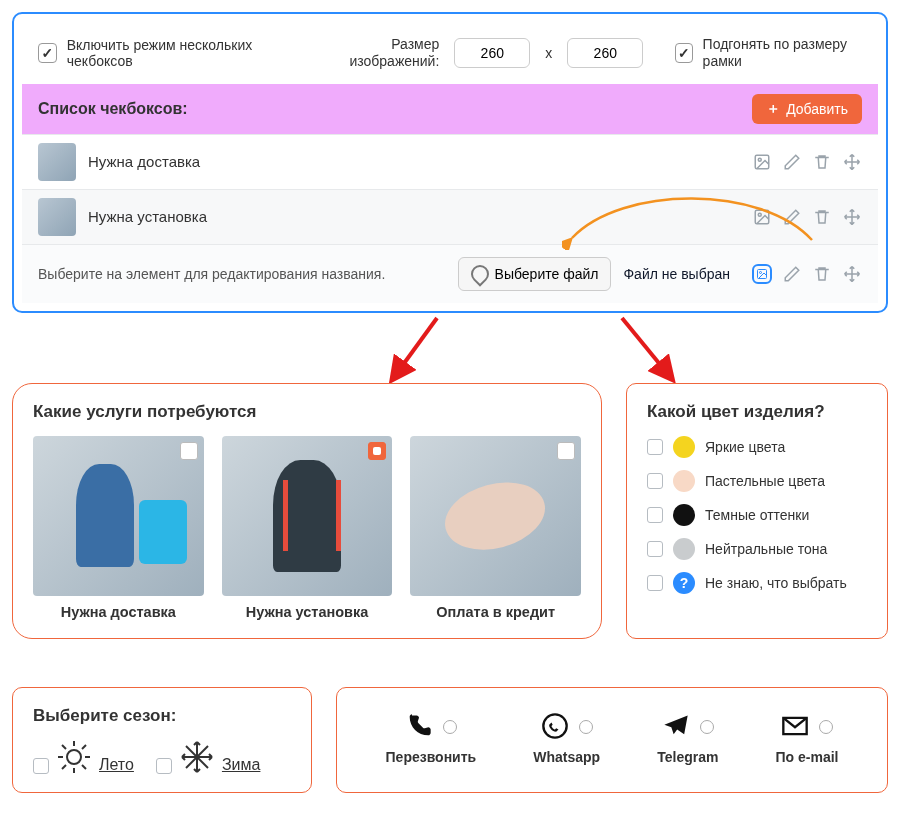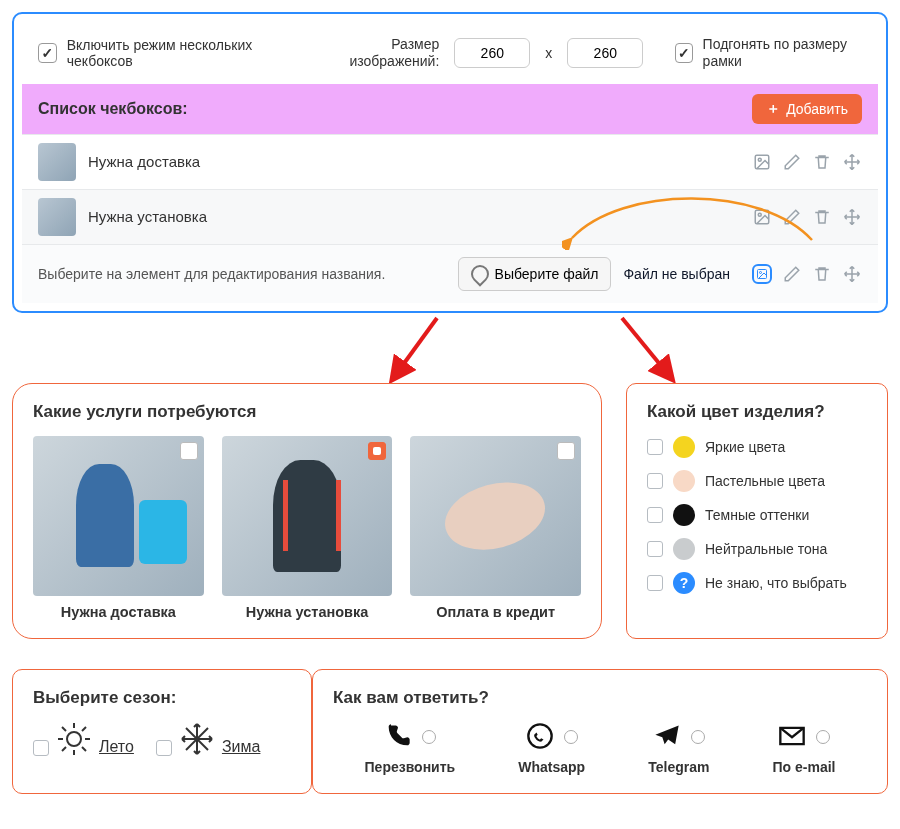--- a/index.html
+++ b/index.html
@@ -289,21 +289,22 @@
   .sw-dark { background:#111; }
   .sw-help {
     background:#2b8cff; color:#fff;
     display:inline-flex; align-items:center; justify-content:center;
     font-weight:700; font-size:14px;
   }
 
   
   .bottom-row {
     display: flex;
-    margin-top: 30px;
+    gap: 24px;
+    margin-top: 48px;
   }
   .season { flex: 0 0 300px; }
   .season-opts { display:flex; gap:22px; align-items:center; margin-top:6px;}
   .season-opt { display:flex; align-items:flex-end; gap:8px; font-size:16px;text-decoration:underline;}
   .sun-icon, .snow-icon { display:inline-flex; }
   .sun-icon svg, .snow-icon svg { width:34px; height:34px; }
 
   .reply { flex: 1; }
   .reply-opts { display:flex; justify-content:space-around; margin-top:6px;text-align:right;}
   .reply-opt { display:flex; flex-direction:column; align-items:center; gap:6px; font-weight:600; font-size:14px;}
@@ -560,21 +561,20 @@
               <line x1="28" y1="6" x2="6" y2="28"></line>
               <path d="M17 2l-3 3M17 2l3 3M17 32l-3-3M17 32l3-3M2 17l3-3M2 17l3 3M32 17l-3-3M32 17l-3 3"></path>
             </svg>
         </span>
         <span>Зима</span>
       </label>
     </div>
   </div>
 
   <div class="panel-orange reply">
-    <h3>Как вам ответить?</h3>
     <div class="reply-opts">
 
       <div class="reply-opt">
         <div class="top">
           <span><svg viewBox="0 0 24 24" fill="#111">
                 <path d="M6 2c-1 0-2 1-2 2 0 9 7 16 16 16 1 0 2-1 2-2v-3c0-1-1-2-2-2l-3 1c-1 0-1 0-2-1l-3-3c-1-1-1-1-1-2l1-3c0-1-1-2-2-2H6z"></path>
               </svg></span>
           <span class="radio"></span>
         </div>
         <span>Перезвонить</span>

